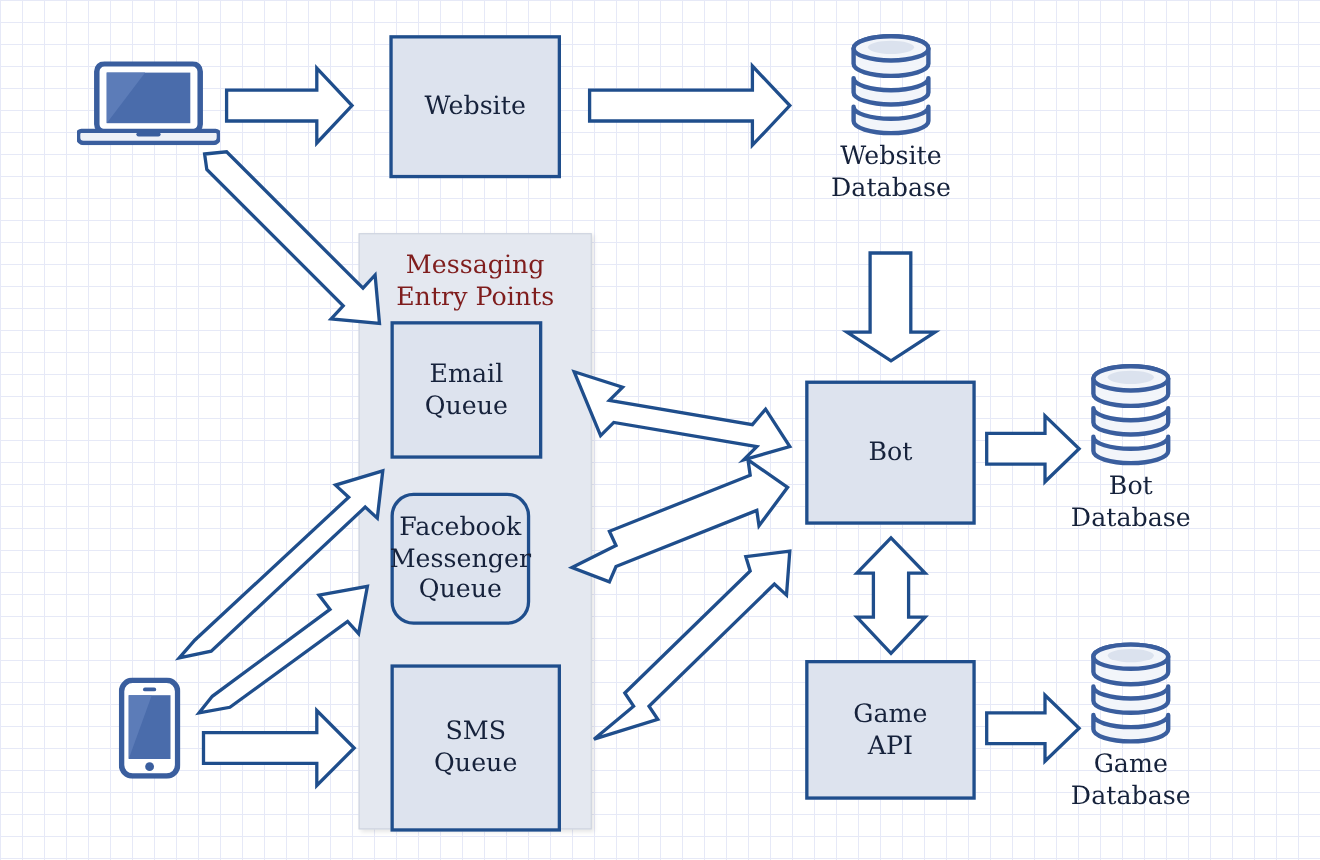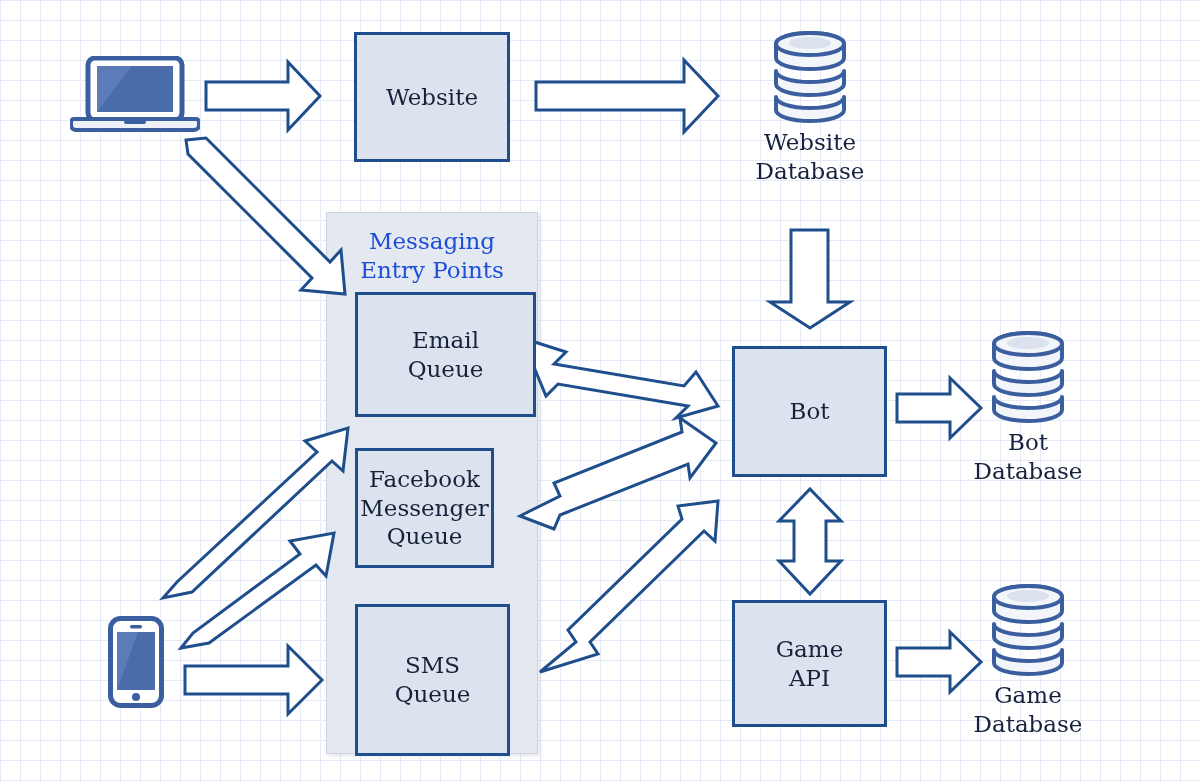--- a/index.html
+++ b/index.html
@@ -50,21 +50,21 @@
     border: 1px solid #cdd3de;
     box-sizing: border-box;
     box-shadow: 2px 2px 4px rgba(0,0,0,0.10);
   }
   .group-title {
     position: absolute;
     width: 100%;
     top: 14px;
     left: 0;
     text-align: center;
-    color: #1d4ed8;
+    color: #7f1d1d;
     font-size: 23px;
     line-height: 1.25;
     white-space: pre-line;
   }
   .icon-label {
     position: absolute;
     text-align: center;
     color: #16223b;
     font-size: 23px;
     line-height: 1.25;
@@ -111,25 +111,25 @@
 
       <polygon points="810,489 841,521 826,521 826,561 841,561 810,594 779,561 794,561 794,521 779,521"></polygon>
 
       <polygon points="897,648 950,648 950,632 981,662 950,692 950,676 897,676"></polygon>
     </g>
   </svg>
 
   <div class="node-box" style="left: 354px; top: 32px; width: 156px; height: 130px;">
     <span>Website</span>
   </div>
-  <div class="node-box" style="left: 355px; top: 292px; width: 181px; height: 125px;">
+  <div class="node-box" style="left: 355px; top: 292px; width: 138px; height: 125px;">
     <span>Email
 Queue</span>
   </div>
-  <div class="node-box" style="left: 355px; top: 448px; width: 139px; height: 120px;">
+  <div class="node-box" style="left: 355px; top: 448px; width: 127px; height: 120px; border-radius: 21px;">
     <span>Facebook
 Messenger
 Queue</span>
   </div>
   <div class="node-box" style="left: 355px; top: 604px; width: 155px; height: 152px;">
     <span>SMS
 Queue</span>
   </div>
   <div class="node-box" style="left: 732px; top: 346px; width: 155px; height: 131px;">
     <span>Bot</span>

